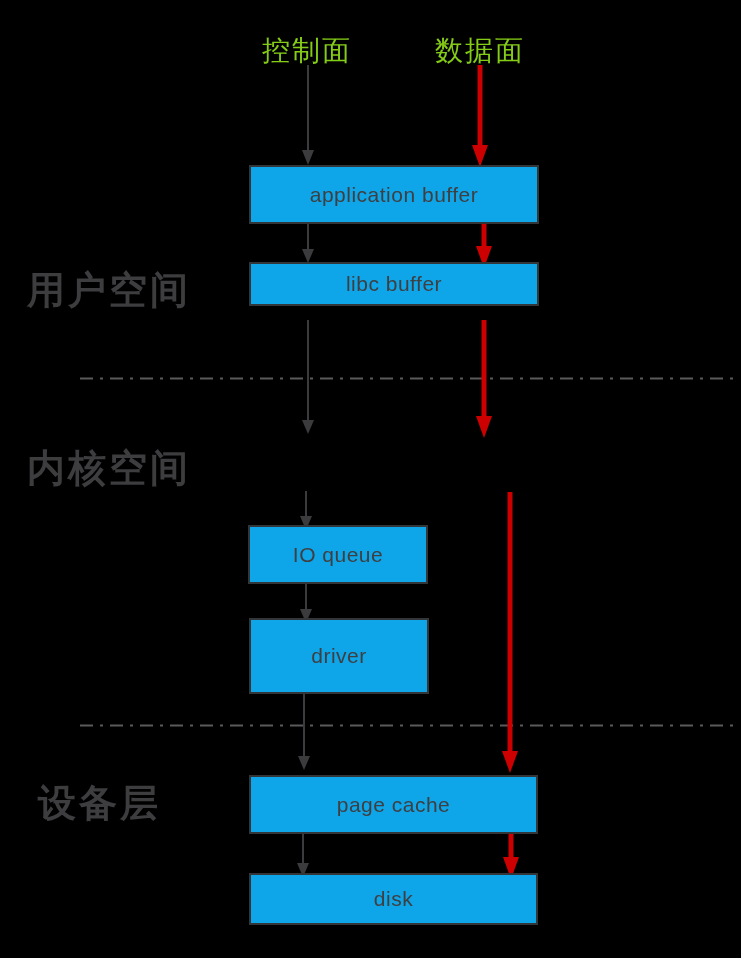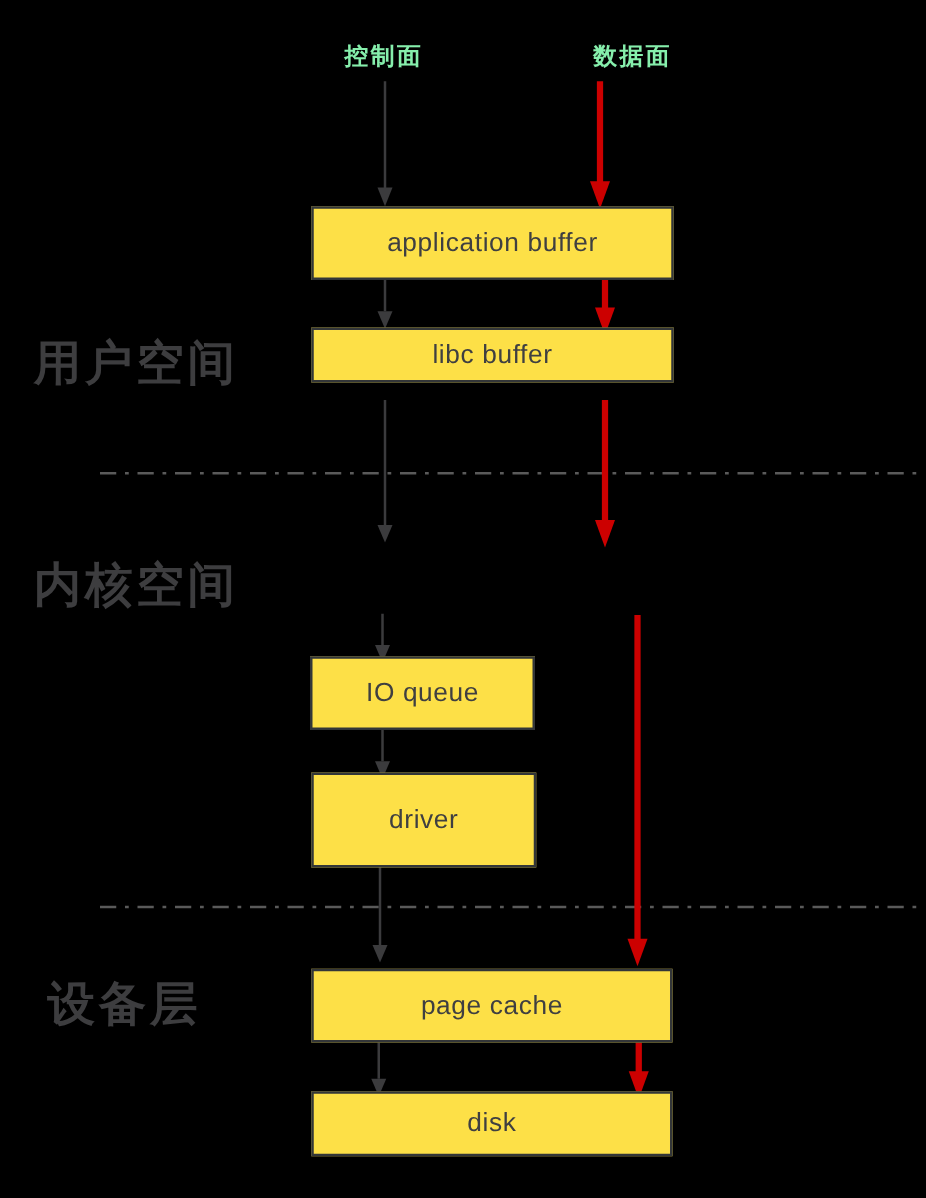--- a/index.html
+++ b/index.html
@@ -18,35 +18,35 @@
   .arrow-layer {
     position: absolute;
     left: 0;
     top: 0;
     width: 741px;
     height: 958px;
   }
   .node {
     position: absolute;
     box-sizing: border-box;
-    background: #fde047;
+    background: #0ea5e9;
     border: 2px solid #333638;
     color: #3f3f41;
     font-size: 21px;
     display: flex;
     align-items: center;
     justify-content: center;
     letter-spacing: 0.5px;
   }
   .plane-label {
     position: absolute;
     transform: translateX(-50%);
-    color: #86efac;
-    font-size: 19px;
-    font-weight: bold;
+    color: #84cc16;
+    font-size: 28px;
+    font-weight: normal;
     white-space: nowrap;
     letter-spacing: 2px;
   }
   .layer-label {
     position: absolute;
     color: #3d3d3f;
     font-size: 38px;
     font-weight: bold;
     white-space: nowrap;
     letter-spacing: 3px;
@@ -107,21 +107,21 @@
       <line x1="510" y1="492" x2="510" y2="752" stroke="#cc0000" stroke-width="5"></line>
       <polygon points="502,751 518,751 510,773" fill="#cc0000"></polygon>
     </g>
     <g>
       <line x1="511" y1="834" x2="511" y2="858" stroke="#cc0000" stroke-width="5"></line>
       <polygon points="503,857 519,857 511,879" fill="#cc0000"></polygon>
     </g>
   </svg>
 
   <div class="plane-label" style="left:307px; top:32px;">控制面</div>
-  <div class="plane-label" style="left:506px; top:32px;">数据面</div>
+  <div class="plane-label" style="left:480px; top:32px;">数据面</div>
 
   <div class="layer-label" style="left:27px; top:265px;">用户空间</div>
   <div class="layer-label" style="left:27px; top:443px;">内核空间</div>
   <div class="layer-label" style="left:38px; top:778px;">设备层</div>
 
   <div class="node" style="left:249px; top:165px; width:290px; height:59px;">application buffer</div>
   <div class="node" style="left:249px; top:262px; width:290px; height:44px;">libc buffer</div>
   <div class="node" style="left:248px; top:525px; width:180px; height:59px;">IO queue</div>
   <div class="node" style="left:249px; top:618px; width:180px; height:76px;">driver</div>
   <div class="node" style="left:249px; top:775px; width:289px; height:59px;">page cache</div>

